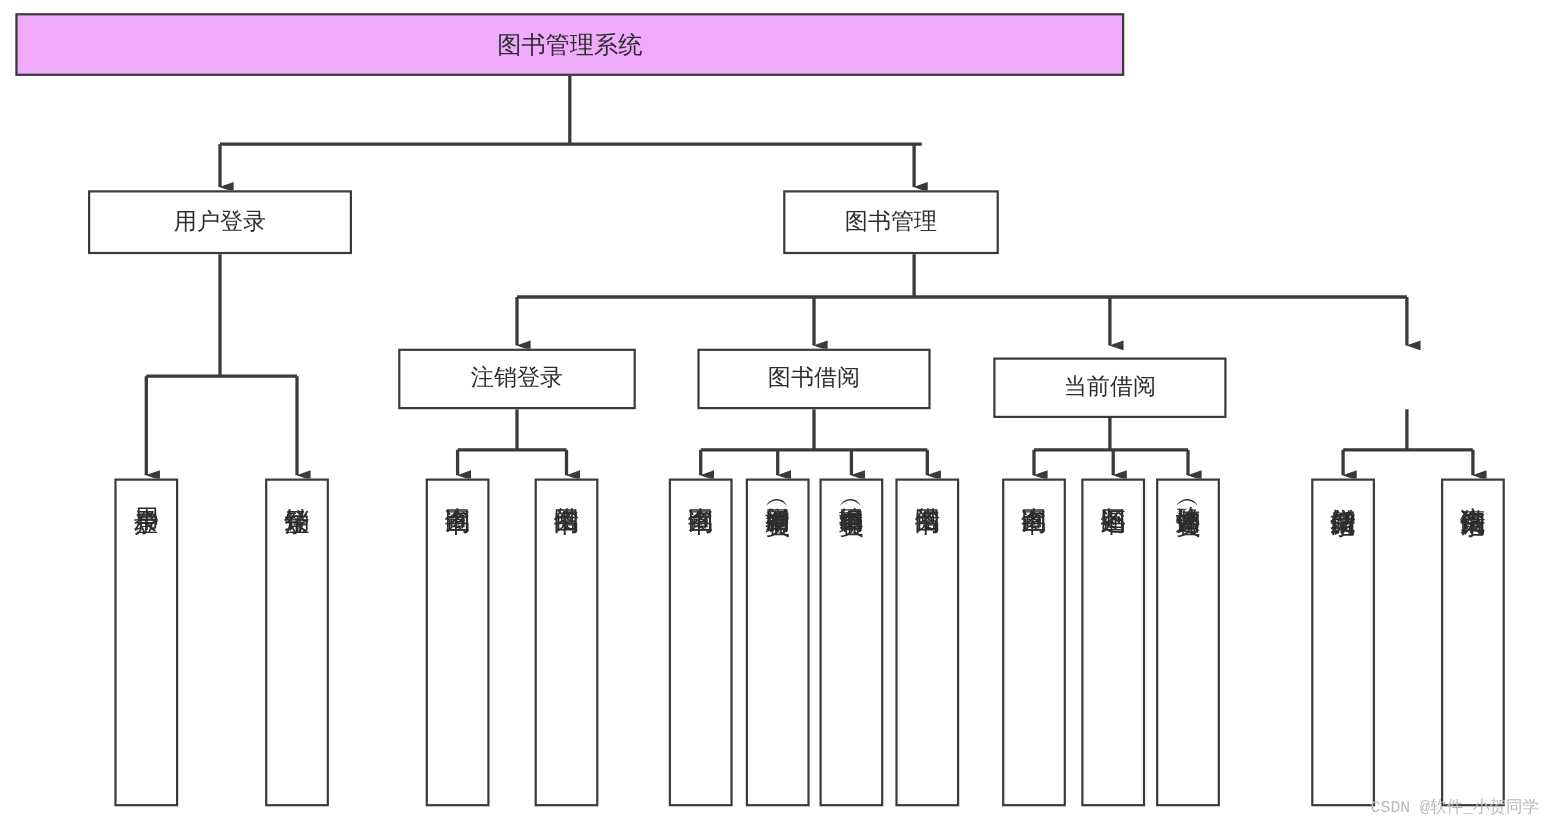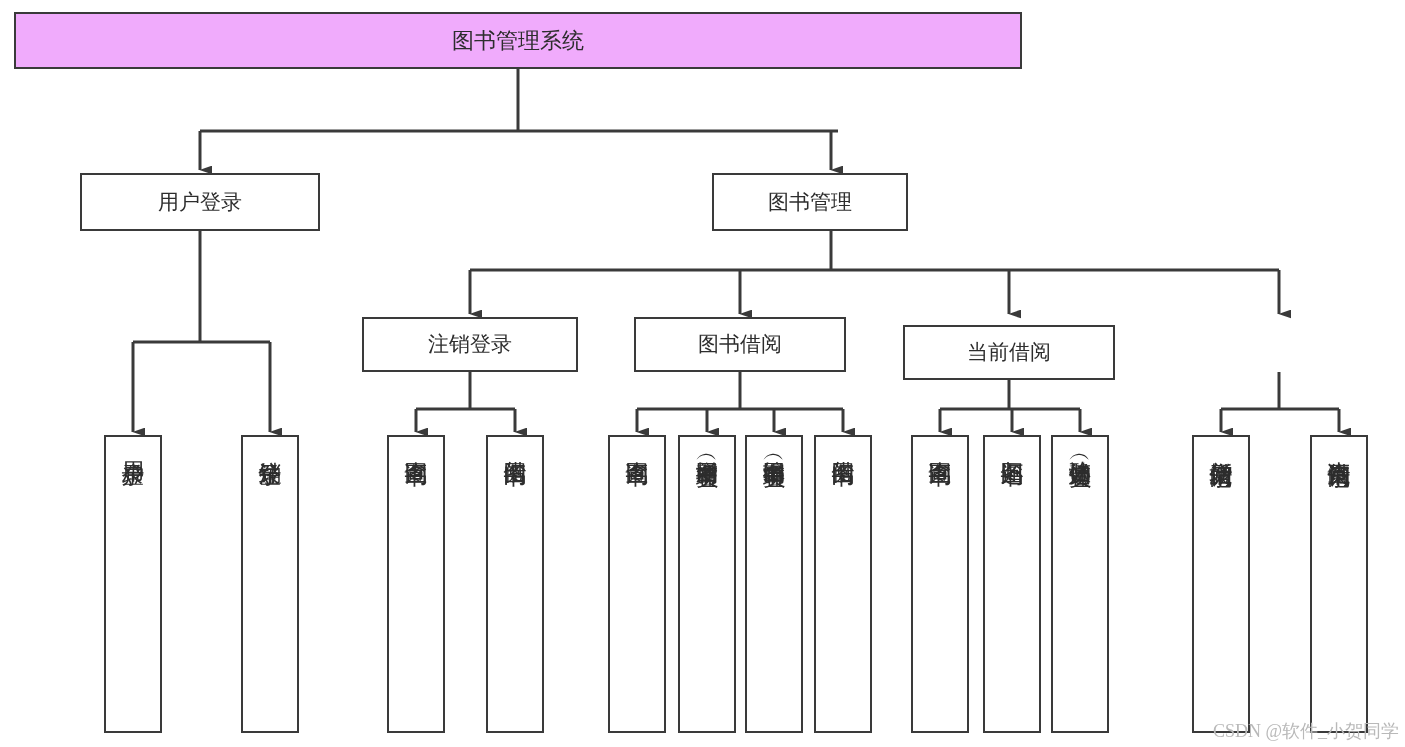--- a/index.html
+++ b/index.html
@@ -56,25 +56,25 @@
     font-size:23px;
     letter-spacing:1px;
     line-height:1;
     white-space:nowrap;
   }
   .node.vert.tall-text .node-label{ font-size:22px; }
   #watermark{
     position:absolute;
     right:6px;
     bottom:4px;
-    font-size:18px;
+    font-size:15px;
     color:#b9b9b9;
     white-space:nowrap;
     z-index:3;
-    font-family:Liberation Serif, serif;
+    font-family:Liberation Mono, monospace;
   }
 </style>
 </head>
 <body style="background: rgb(255, 255, 255);">
 
 <div id="diagram-canvas">
 
   <svg id="edge-layer" viewBox="0 0 1405 747" width="1405" height="747">
     <defs>
       <marker id="arrowhead" markerWidth="9" markerHeight="13" refX="4.5" refY="12.4" orient="auto" markerUnits="userSpaceOnUse">

